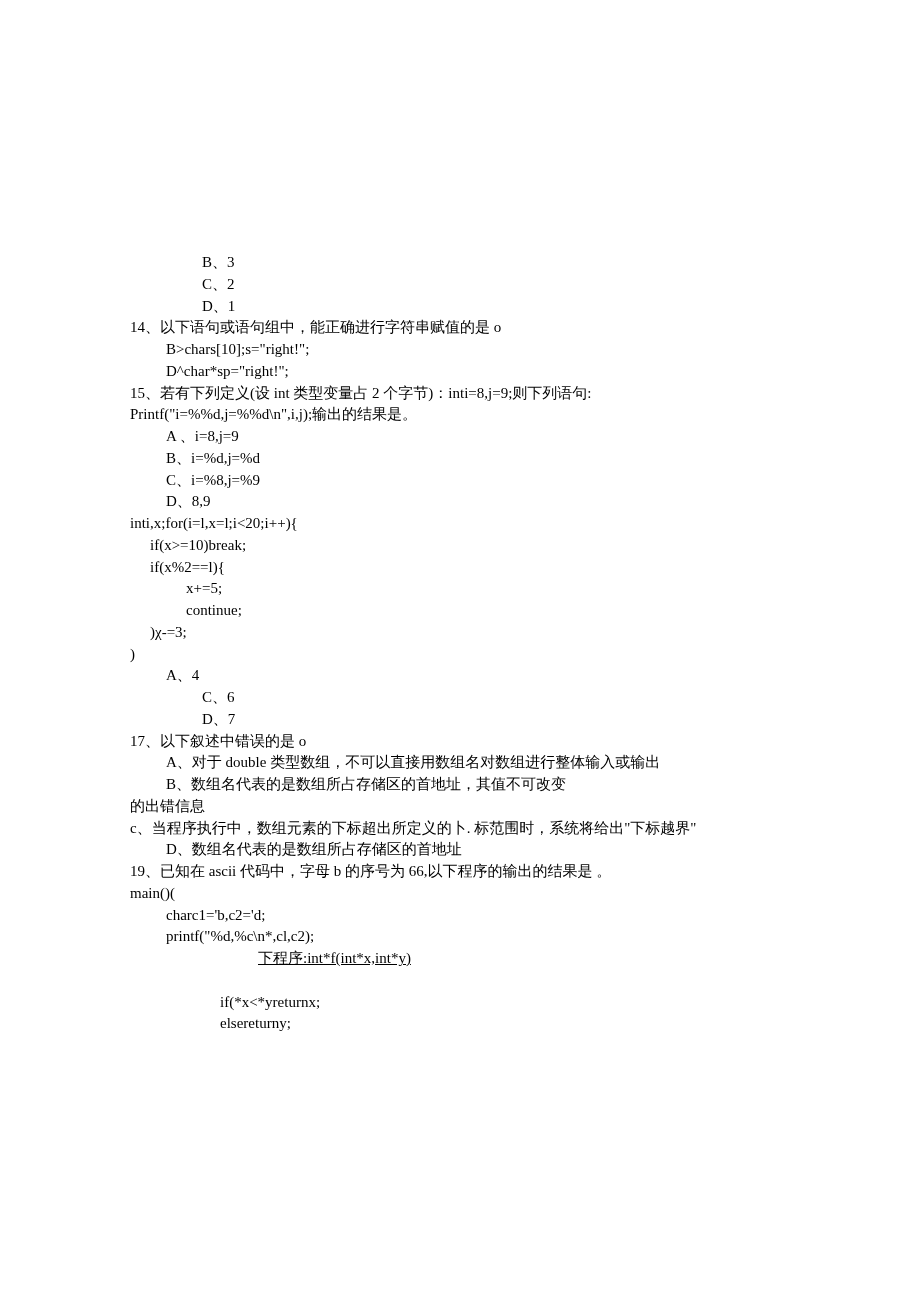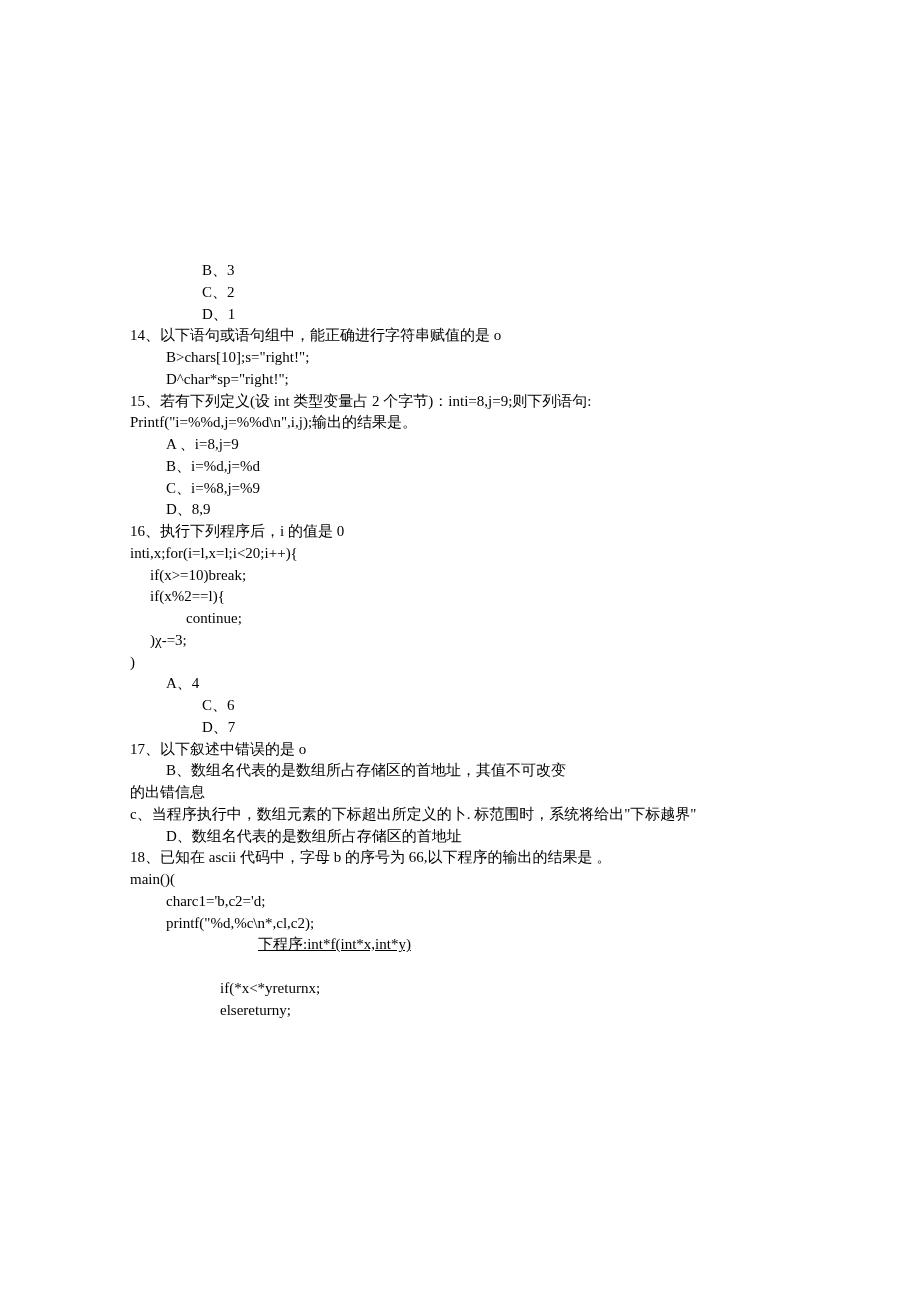--- a/index.html
+++ b/index.html
@@ -7,21 +7,20 @@
     padding: 0;
     background: #fff;
     font-family: "SimSun", "宋体", serif;
     font-size: 15px;
     color: #000;
     line-height: 1.45;
     width: 920px;
   }
   .page {
     padding: 252px 55px 100px 130px;
-    margin-top: 8px;
   }
   .ind1 { padding-left: 72px; }
   .ind2 { padding-left: 36px; }
   .ind3 { padding-left: 20px; }
   .ind4 { padding-left: 90px; }
   .ind5 { padding-left: 56px; }
   .ind6 { padding-left: 128px; text-decoration: underline; }
 </style>
 </head>
 <body>
@@ -33,36 +32,37 @@
       <div class="ind1">D、1</div>
       <div>14、以下语句或语句组中，能正确进行字符串赋值的是 o</div>
       <div class="ind2">B&gt;chars[10];s="right!";</div>
       <div class="ind2">D^char*sp="right!";</div>
       <div>15、若有下列定义(设 int 类型变量占 2 个字节)：inti=8,j=9;则下列语句:</div>
       <div>Printf("i=%%d,j=%%d\n",i,j);输出的结果是。</div>
       <div class="ind2">A 、i=8,j=9</div>
       <div class="ind2">B、i=%d,j=%d</div>
       <div class="ind2">C、i=%8,j=%9</div>
       <div class="ind2">D、8,9</div>
-      <div>16、执行下列程序后，i 的值是 0</div>
       <div>inti,x;for(i=l,x=l;i&lt;20;i++){</div>
       <div class="ind3">if(x&gt;=10)break;</div>
       <div class="ind3">if(x%2==l){</div>
+      <div class="ind5">x+=5;</div>
       <div class="ind5">continue;</div>
       <div class="ind3">)χ-=3;</div>
       <div>)</div>
       <div class="ind2">A、4</div>
       <div class="ind1">C、6</div>
       <div class="ind1">D、7</div>
       <div>17、以下叙述中错误的是 o</div>
+      <div class="ind2">A、对于 double 类型数组，不可以直接用数组名对数组进行整体输入或输出</div>
       <div class="ind2">B、数组名代表的是数组所占存储区的首地址，其值不可改变</div>
       <div>的出错信息</div>
       <div>  c、当程序执行中，数组元素的下标超出所定义的卜. 标范围时，系统将给出"下标越界"</div>
       <div class="ind2">D、数组名代表的是数组所占存储区的首地址</div>
-      <div>18、已知在 ascii 代码中，字母 b 的序号为 66,以下程序的输出的结果是               。</div>
+      <div>19、已知在 ascii 代码中，字母 b 的序号为 66,以下程序的输出的结果是               。</div>
       <div>main()(</div>
       <div class="ind2">charc1='b,c2='d;</div>
       <div class="ind2">printf("%d,%c\n*,cl,c2);</div>
       <div class="ind6">下程序:int*f(int*x,int*y)</div>
       <div>&nbsp;</div>
       <div class="ind4">if(*x&lt;*yreturnx;</div>
       <div class="ind4">elsereturny;</div>
     </div>
 </div>
 

